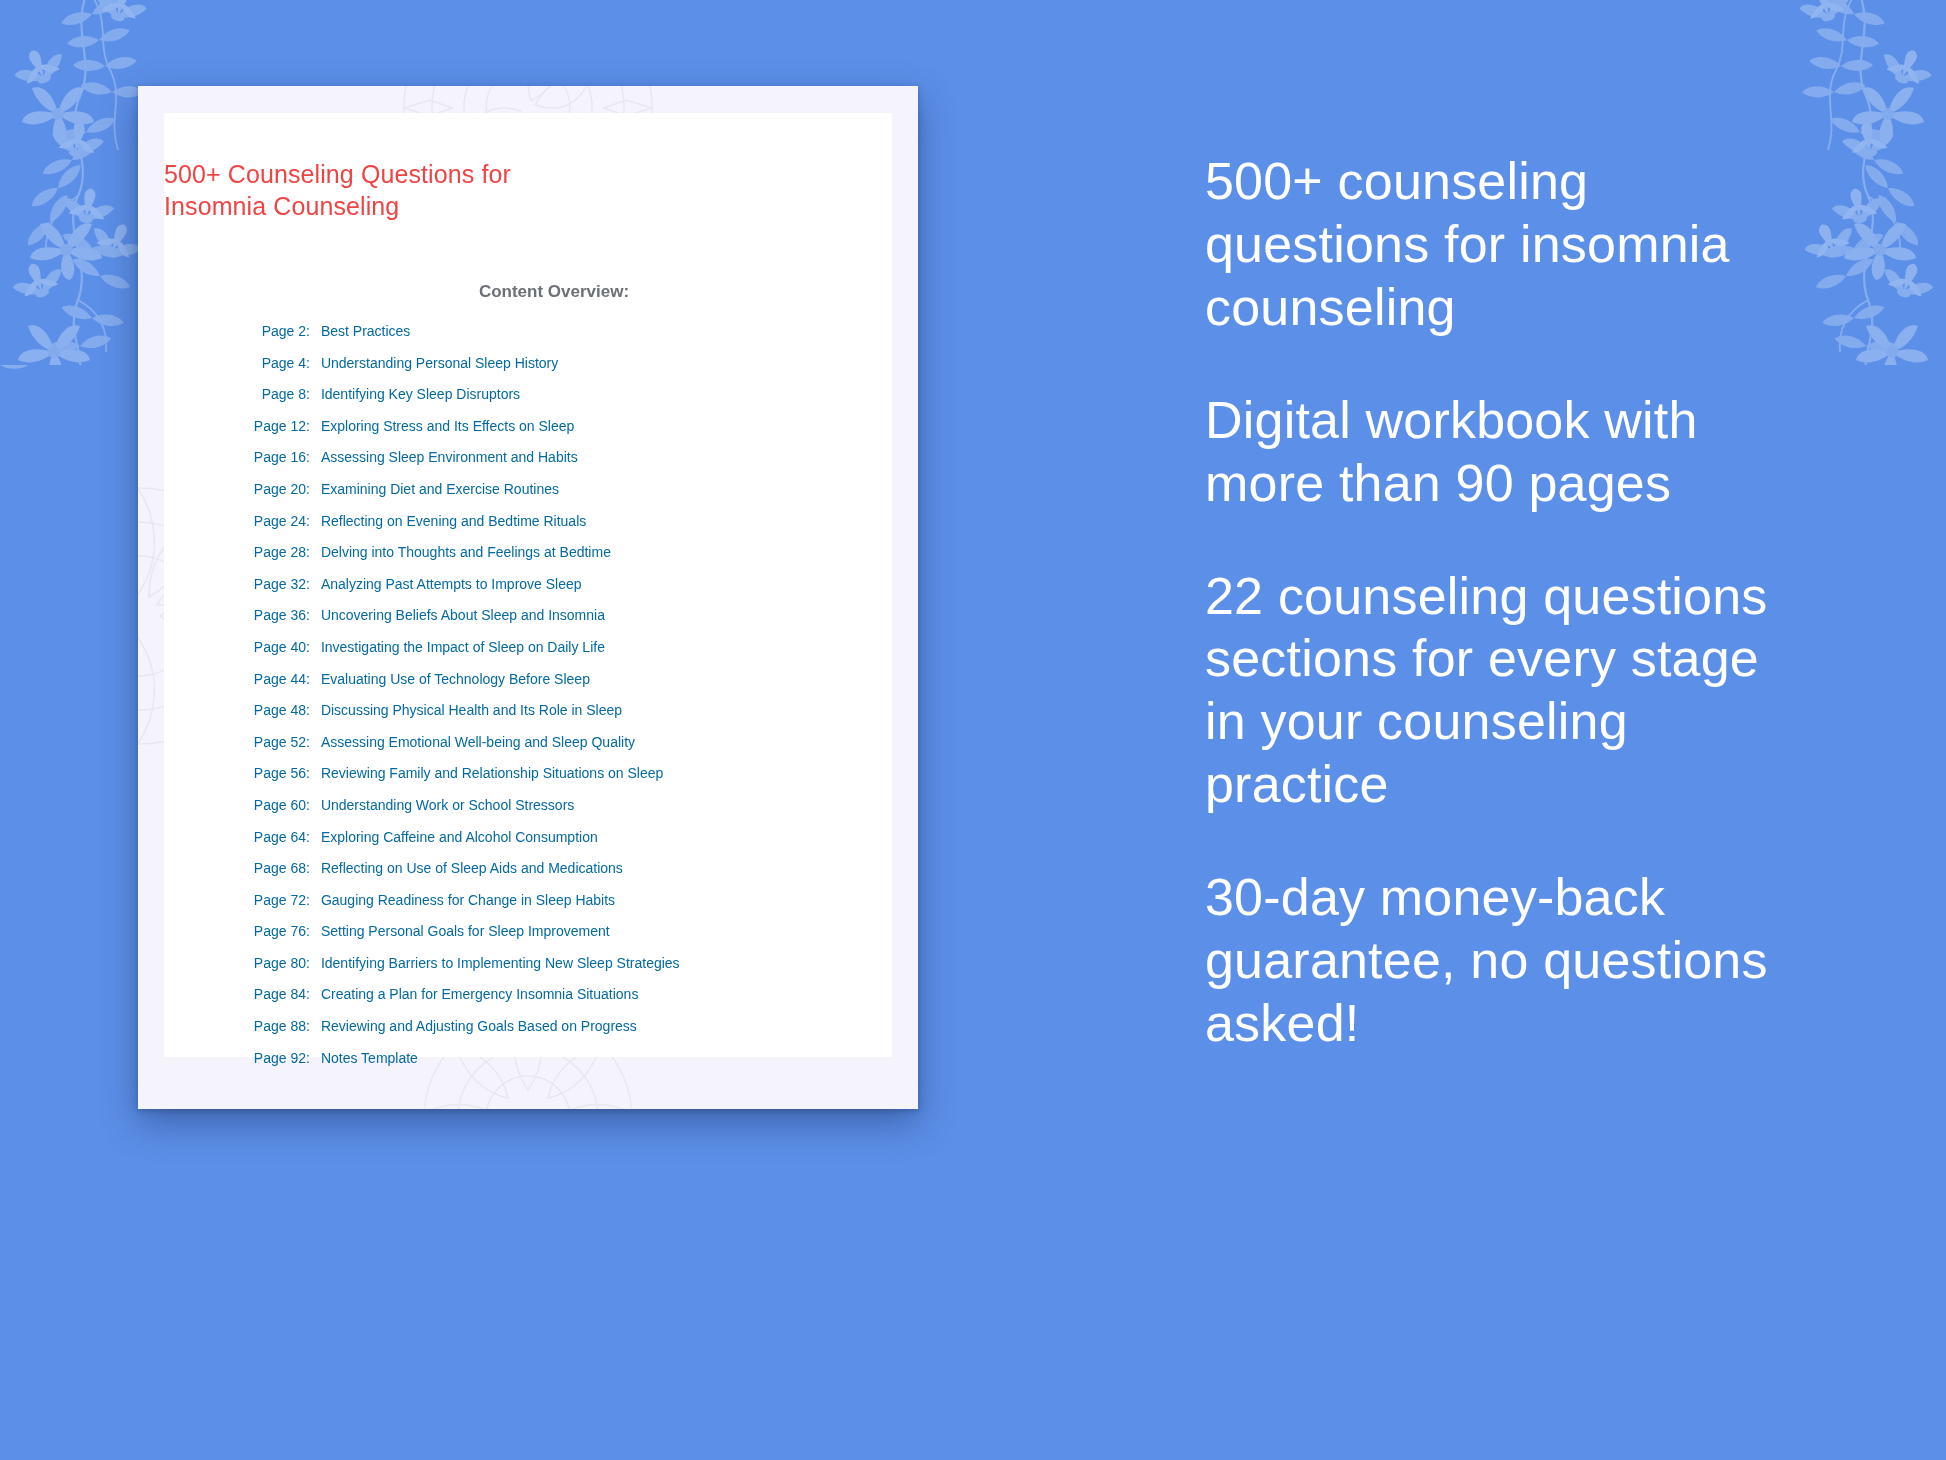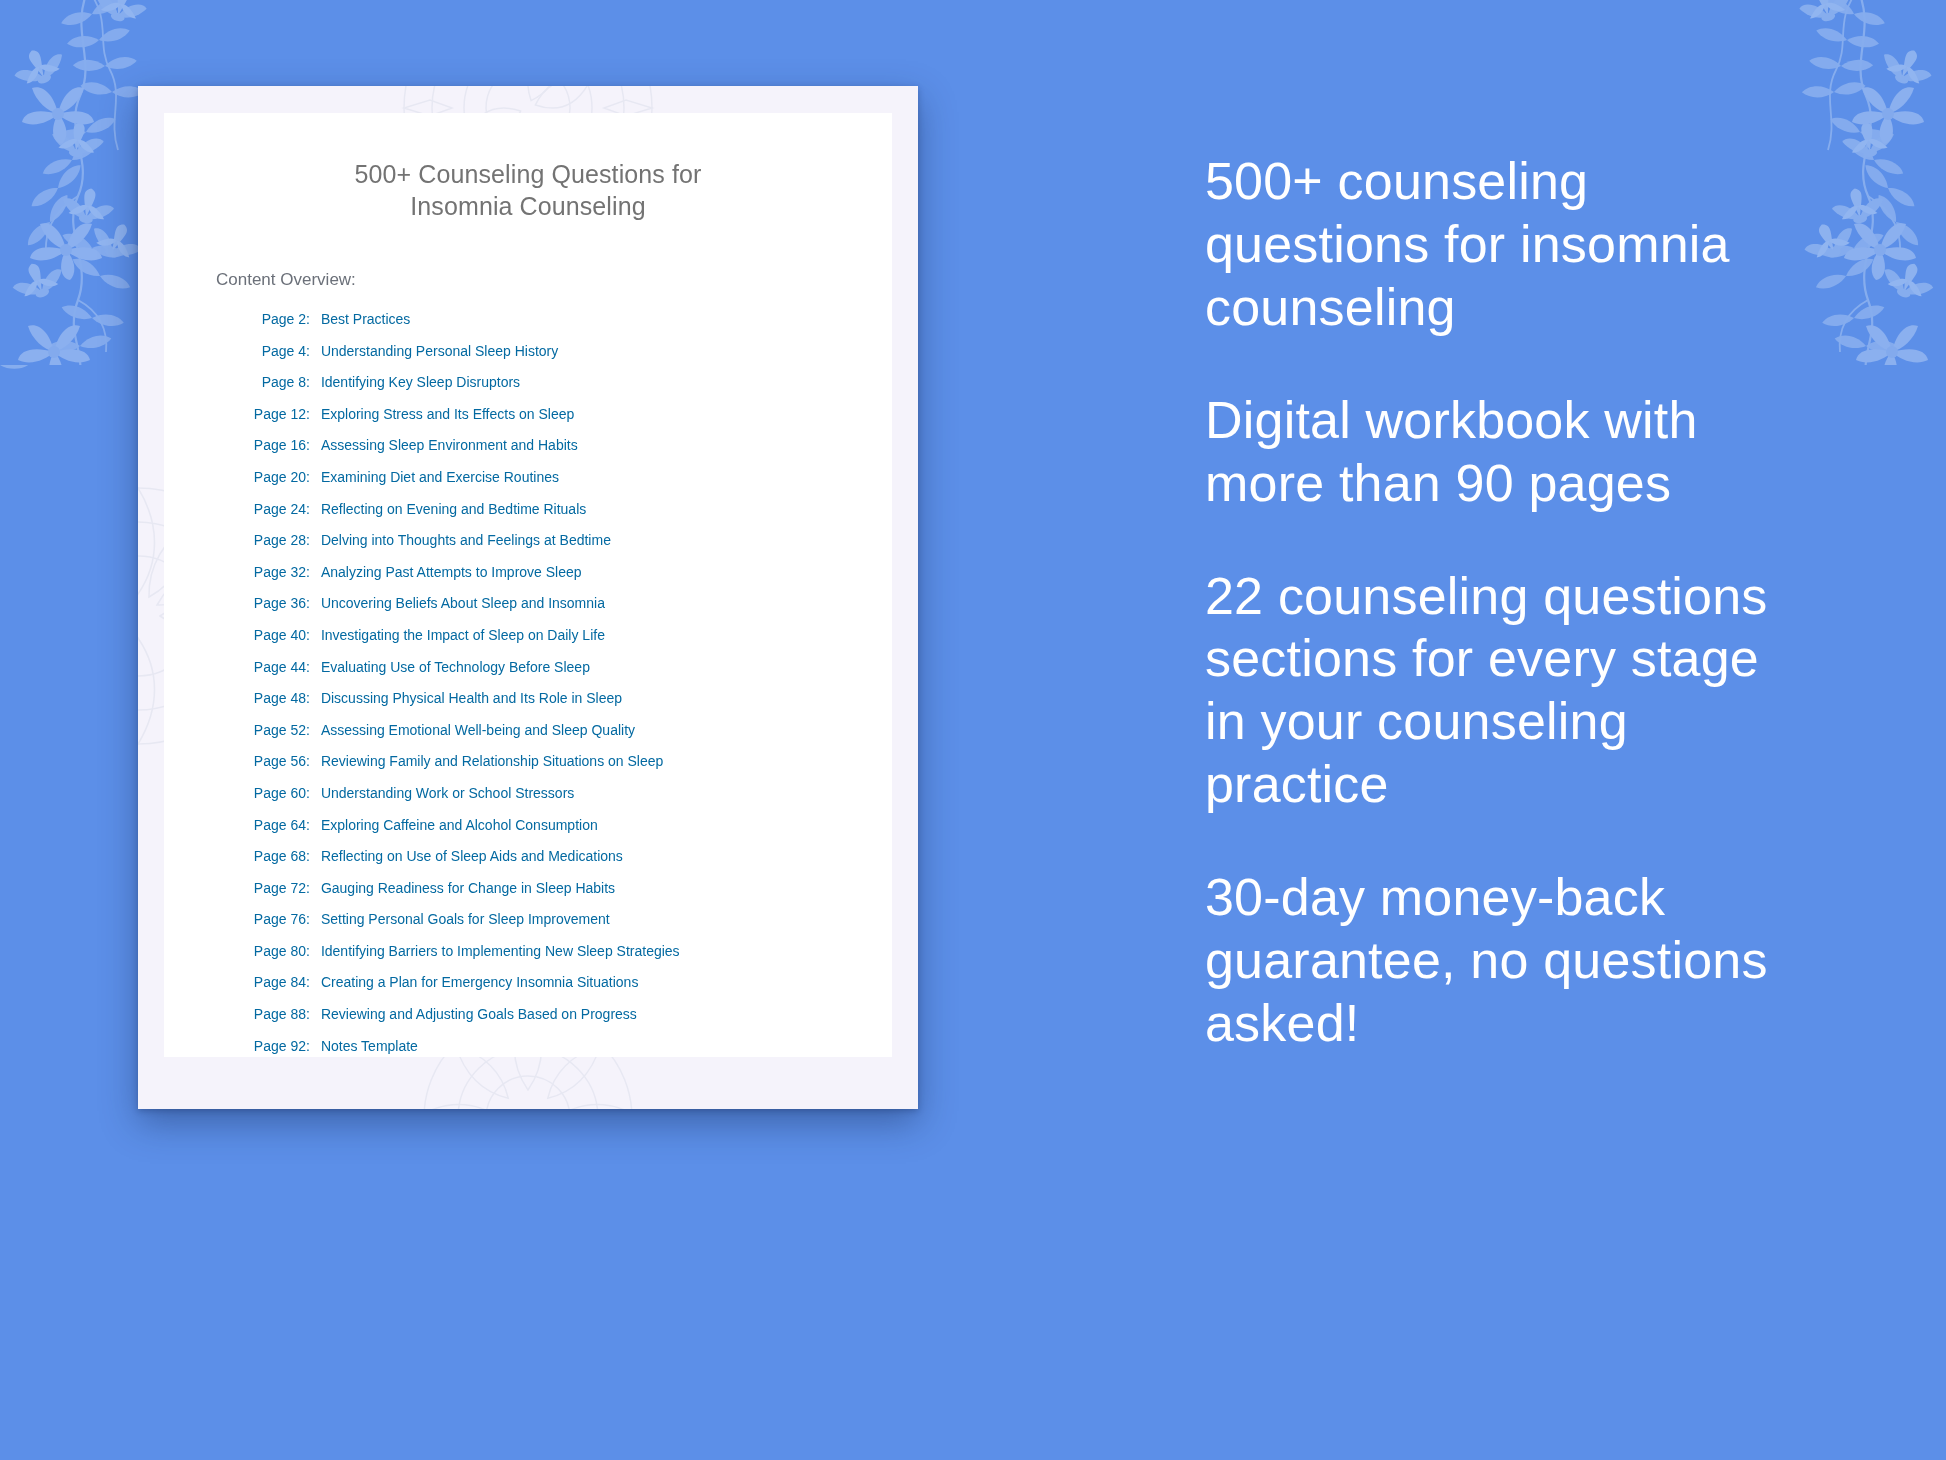--- a/index.html
+++ b/index.html
@@ -51,34 +51,35 @@
   #doc-page {
     position:absolute;
     left:26px; top:27px;
     width:728px; height:944px;
     background:#ffffff;
   }
 
   
   #doc-title {
     margin-top:46px;
-    text-align:center;
+    text-align:left;
     font-size:25px;
     line-height:1.26;
     font-weight:400;
-    color:#737373;
+    color:#ef4444;
     letter-spacing:.1px;
   }
   #doc-title .ln { display:block; }
 
   #content-overview-label {
-    margin:48px 0 0 52px;
+    margin:60px 0 0 52px;
     font-size:17px;
     color:#6b7079;
-    font-weight:400;
+    font-weight:700;
+    text-align:center;
   }
 
   #toc-list {
     margin:22px 0 0 76px;
     list-style:none;
   }
   #toc-list li {
     display:flex;
     font-size:14px;
     color:#0369a1;

